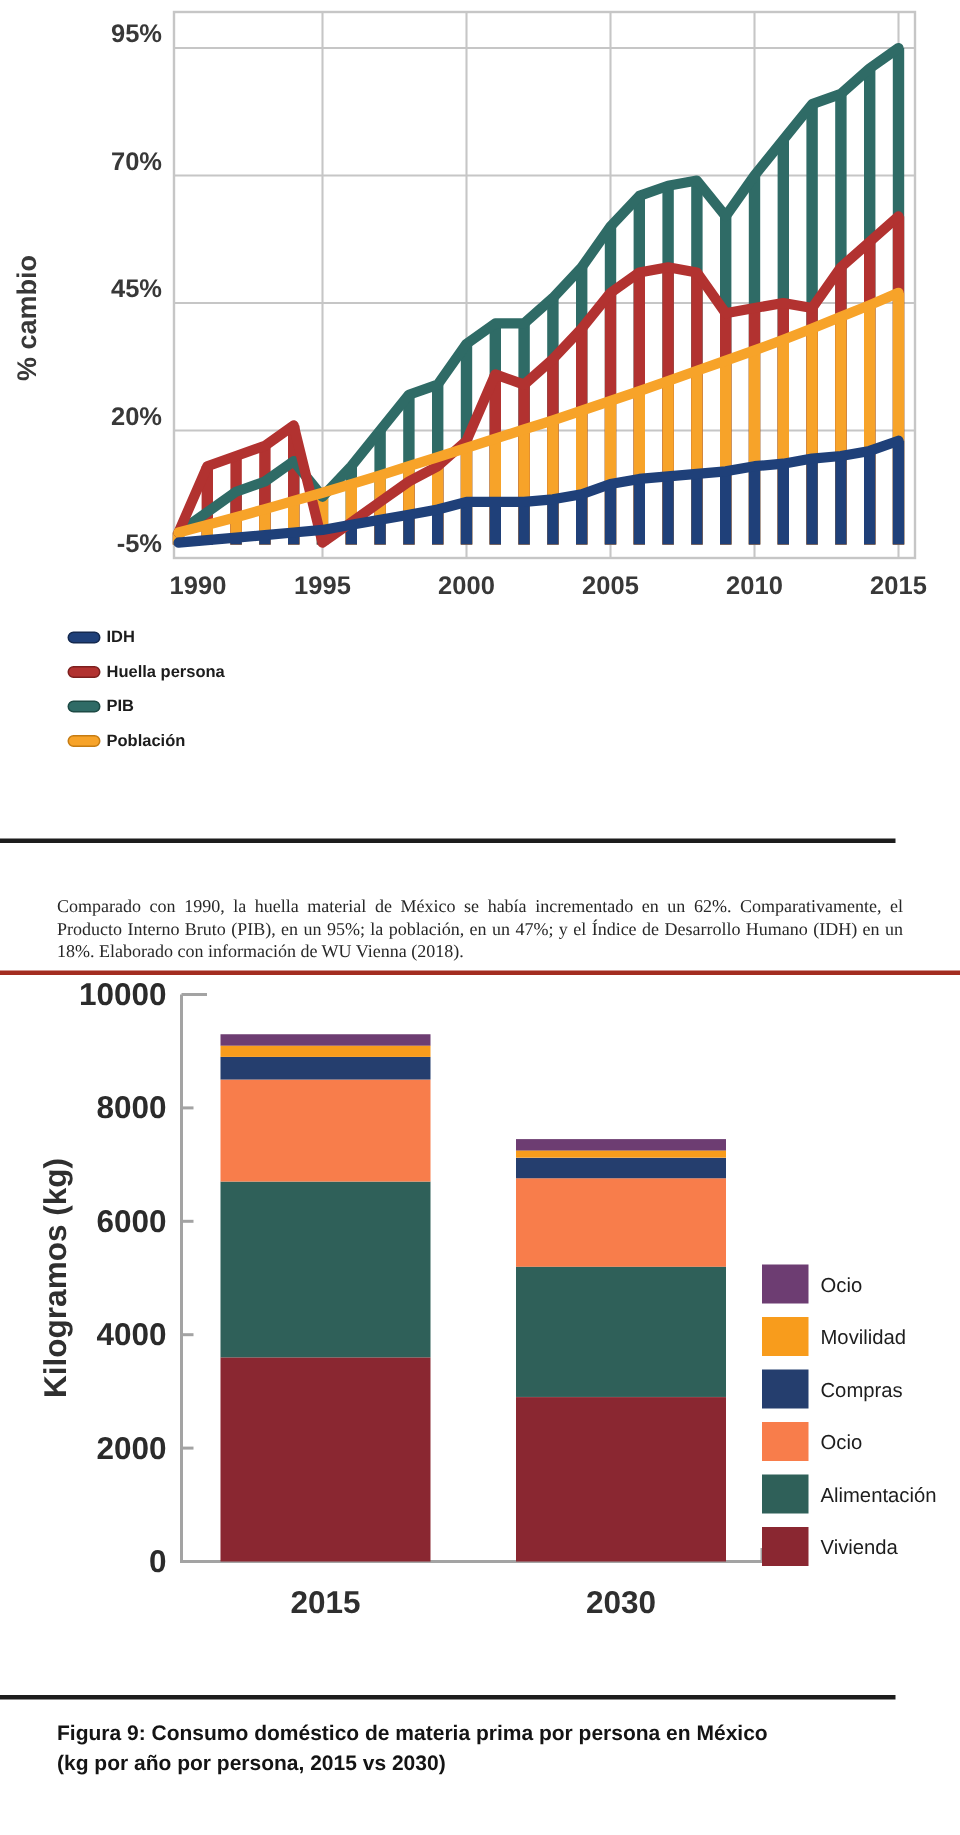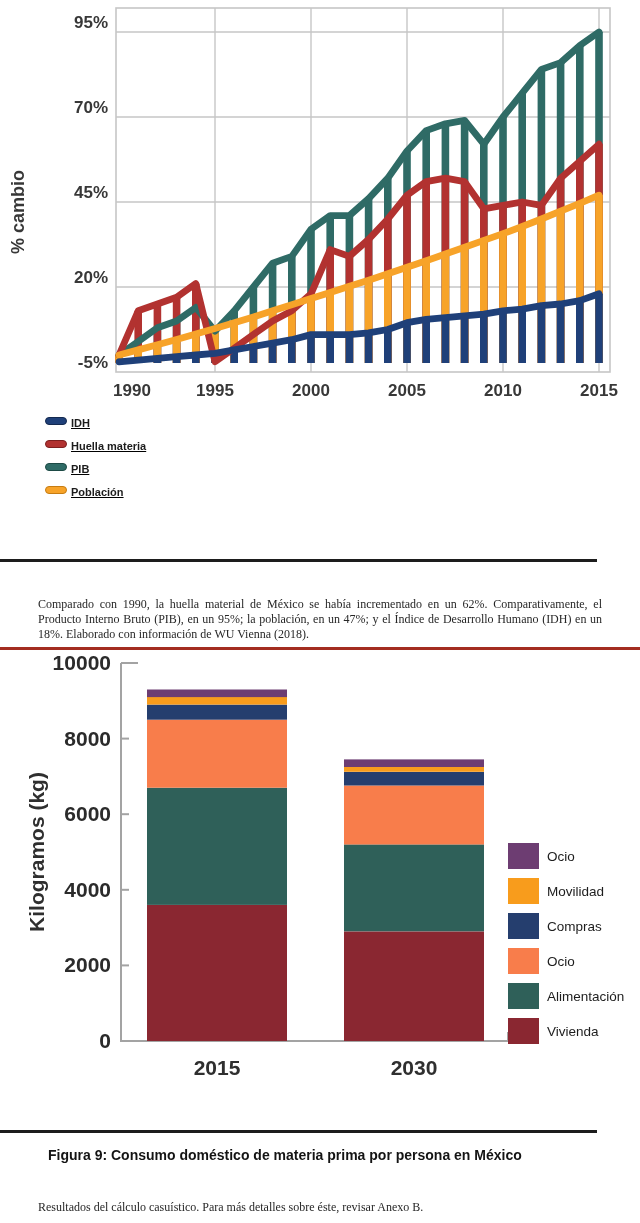--- a/index.html
+++ b/index.html
@@ -2,21 +2,21 @@
 <html><head>
 <meta charset="utf-8">
 <style>
   * { margin:0; padding:0; box-sizing:border-box; }
   html,body { background:#ffffff; font-family:"Liberation Sans", sans-serif; }
   .page { position:relative; width:640px; height:1223px; background:#fff; overflow:hidden;border-radius:19px; }
   .abs { position:absolute; }
   .rule { height:3px; }
   .fig-heading { font-weight:bold; font-size:14px; color:#141414; }
   .fig-caption { font-size:12px; color:#272727; line-height:1.26; text-align:justify;font-family:Liberation Serif, serif; }
-  .legend1-item { display:flex; height:15px; margin-bottom:8px;text-decoration:underline; }
+  .legend1-item { display:flex; align-items:center; height:15px; margin-bottom:8px; }
   .pill { display:inline-block; width:22px; height:8px; border-radius:5px; border:1.5px solid #000; flex:none; }
   .legend1-label { margin-left:4px; font-size:11px; font-weight:bold; color:#1c1c1c; white-space:nowrap; }
   .legend2-item { display:flex; align-items:center; height:26px; margin-bottom:9px;text-align:center; }
   .swatch { display:inline-block; width:31px; height:26px; flex:none; }
   .legend2-label { margin-left:8px; font-size:13.5px; font-weight:500; color:#1d1d1d; white-space:nowrap; }
   svg text { font-family:"Liberation Sans", sans-serif; }
 </style>
 </head>
 <body>
 
@@ -155,21 +155,21 @@
       <text x="0" y="0" transform="translate(24,212) rotate(-90)" font-size="18" font-weight="600" fill="#383838" text-anchor="middle">% cambio</text>
     </svg>
 
   <div id="legend1" class="abs" style="left:45px;top:417px">
       <div class="legend1-item">
         <span class="pill" style="background: rgb(31, 64, 121); border-color: rgb(20, 41, 79);"></span>
         <span class="legend1-label">IDH</span>
       </div>
       <div class="legend1-item">
         <span class="pill" style="background: rgb(178, 50, 48); border-color: rgb(124, 31, 30);"></span>
-        <span class="legend1-label">Huella materia</span>
+        <span class="legend1-label">Huella persona</span>
       </div>
       <div class="legend1-item">
         <span class="pill" style="background: rgb(47, 107, 102); border-color: rgb(29, 74, 69);"></span>
         <span class="legend1-label">PIB</span>
       </div>
       <div class="legend1-item">
         <span class="pill" style="background: rgb(247, 163, 41); border-color: rgb(198, 124, 18);"></span>
         <span class="legend1-label">Población</span>
       </div>
     </div>
@@ -235,19 +235,19 @@
         <span class="legend2-label">Alimentación</span>
       </div>
       <div class="legend2-item">
         <span class="swatch" style="background: rgb(138, 39, 49);"></span>
         <span class="legend2-label">Vivienda</span>
       </div>
     </div>
 
   <div class="abs rule" style="left: 0px; top: 1130px; width: 597px; background: rgb(29, 29, 29);"></div>
 
-  <div class="abs fig-heading" style="left:48px;top:1145px;width:572px;line-height:20px">
+  <div class="abs fig-heading" style="left:38px;top:1145px;width:572px;line-height:20px">
     <span style="display:block">Figura 9: Consumo doméstico de materia prima por persona en México</span>
+    <span style="display:block">(kg por año por persona, 2015 vs 2030)</span>
   </div>
 
-  <div class="abs fig-caption" style="left:38px;top:1200px;width:566px;text-align:left">Resultados del cálculo casuístico. Para más detalles sobre éste, revisar Anexo B.</div>
 
 </div>
 
 </body></html>

